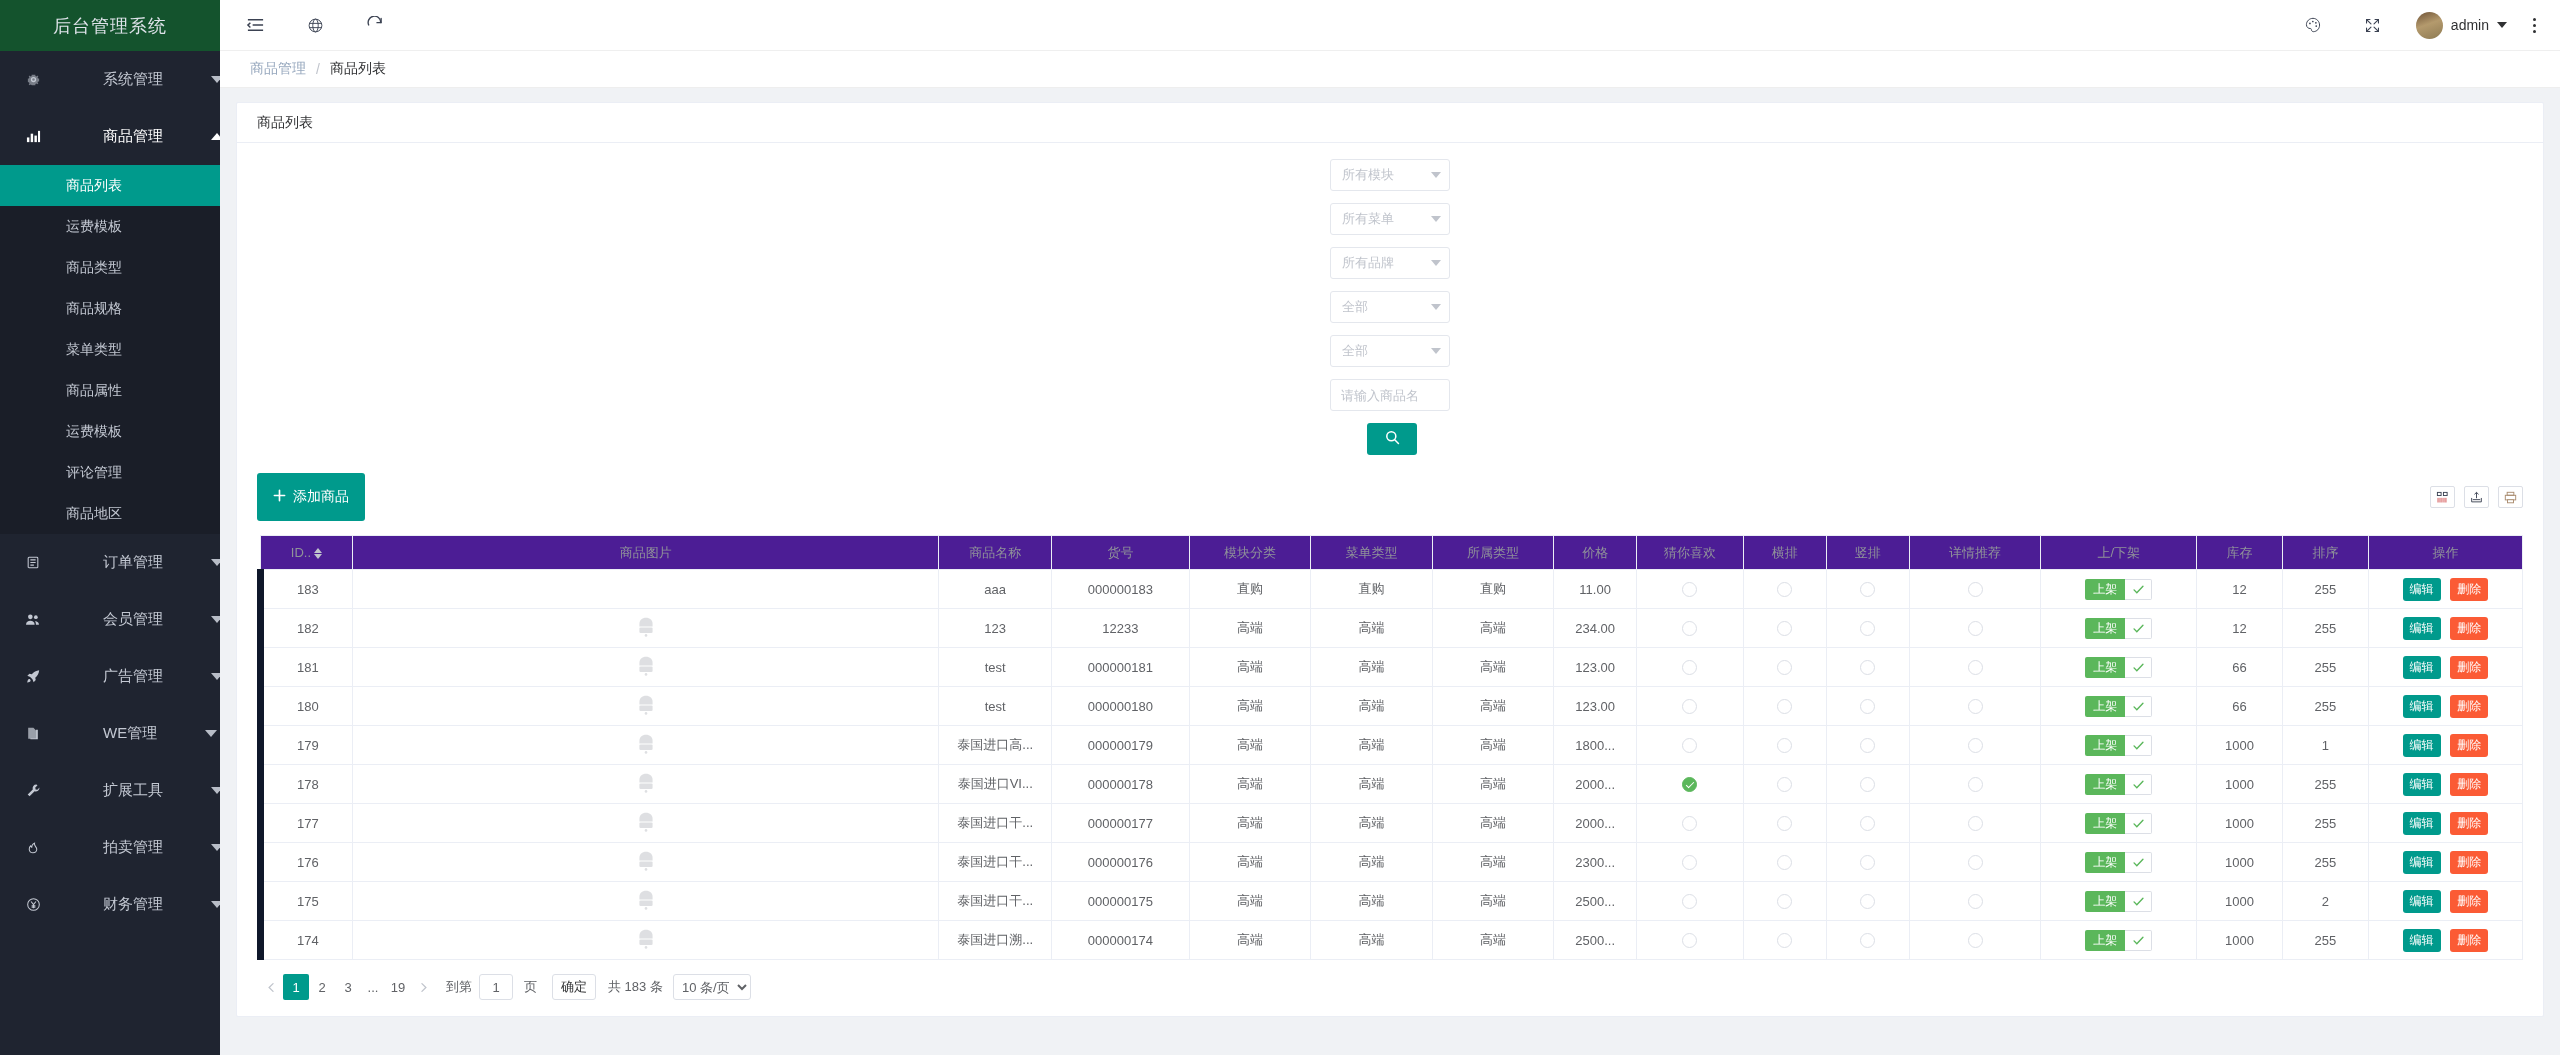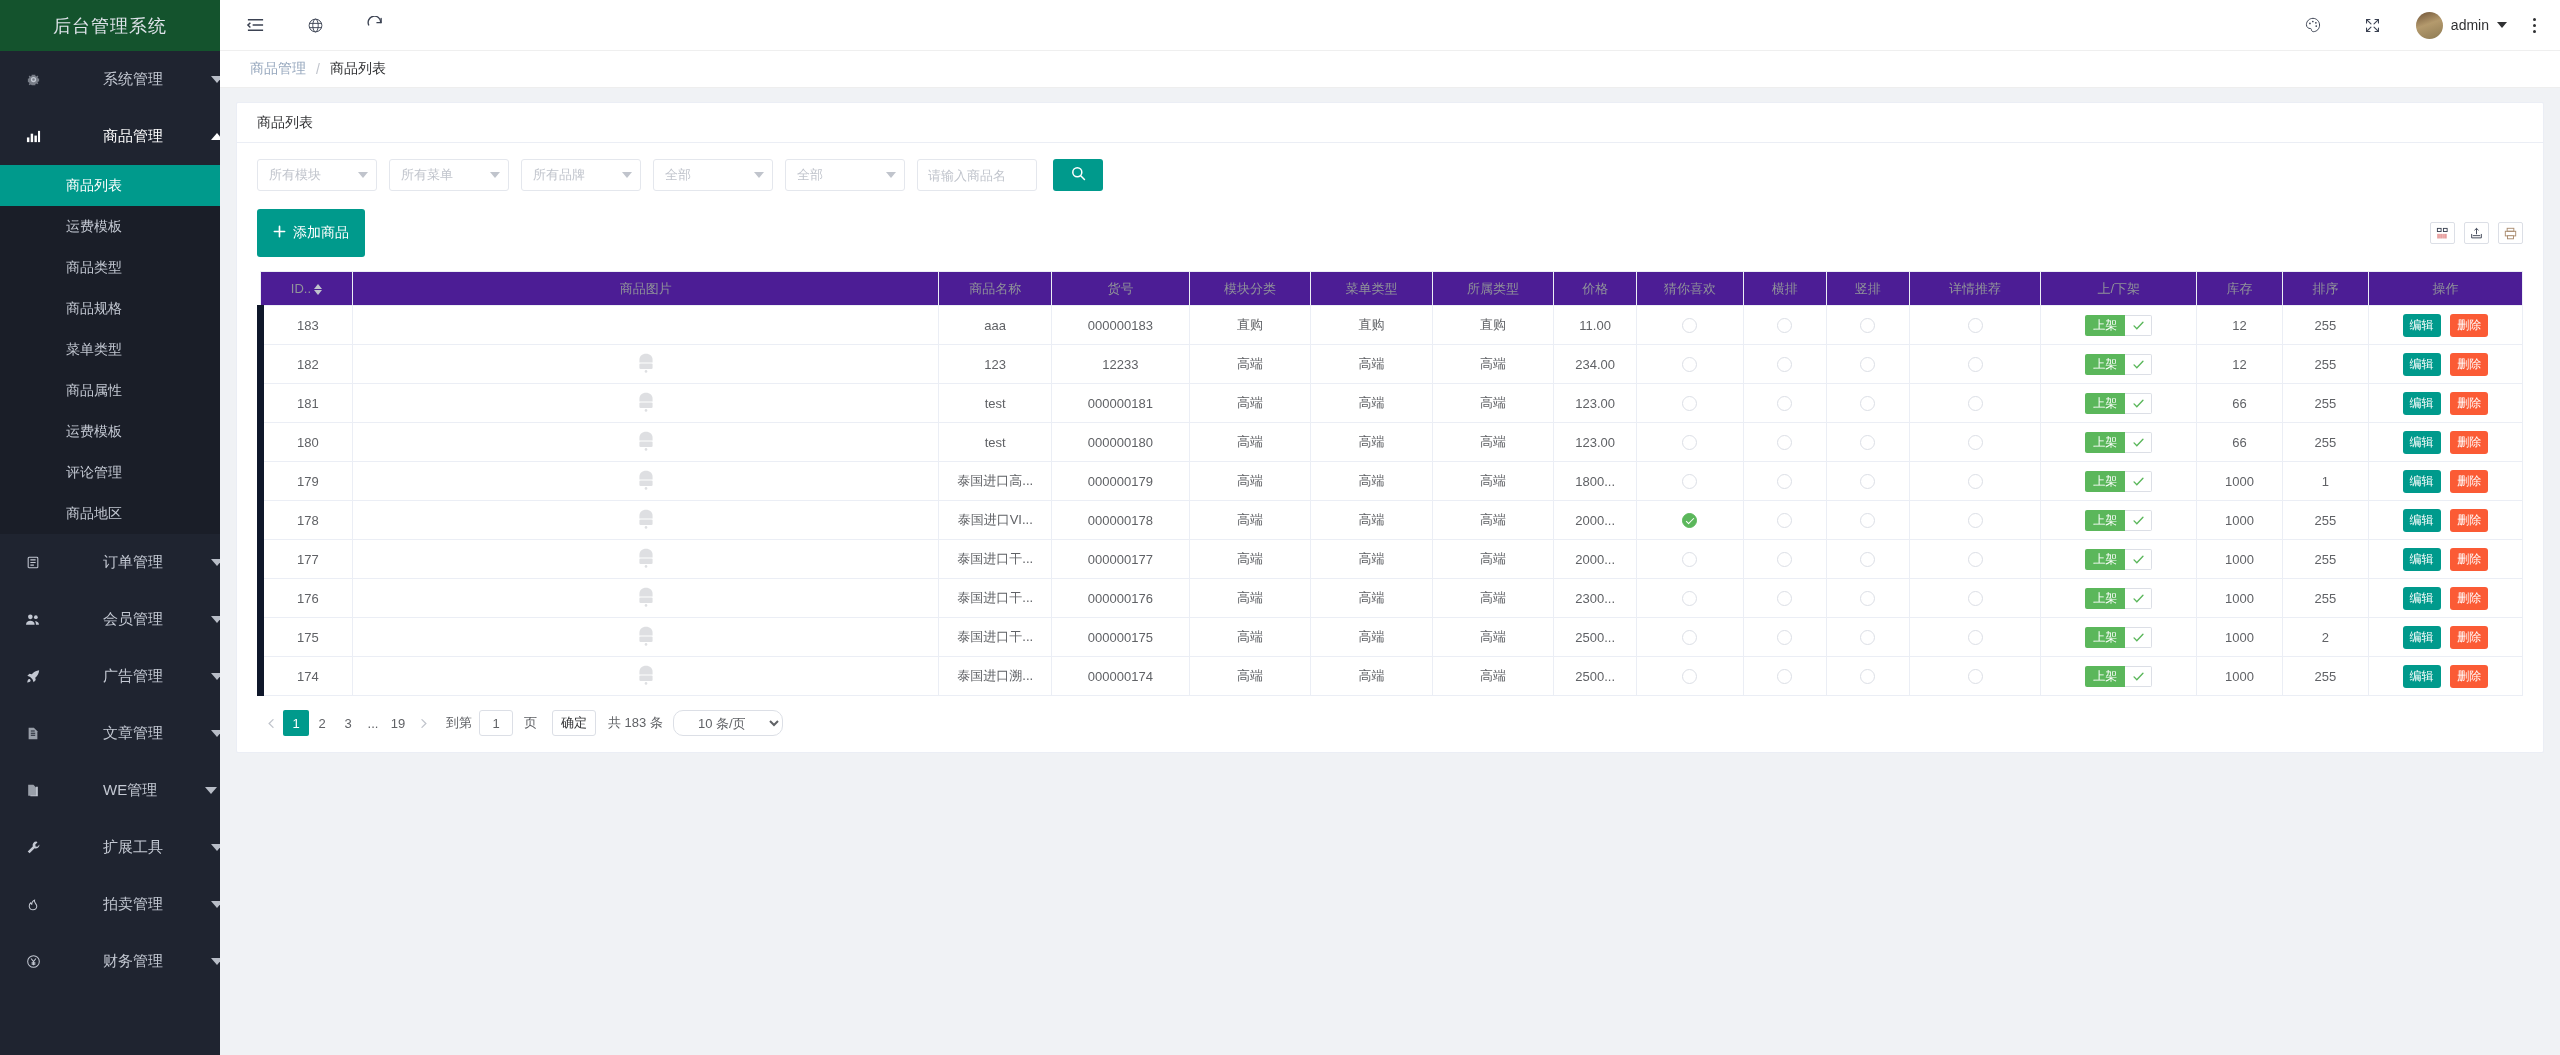--- a/index.html
+++ b/index.html
@@ -84,21 +84,21 @@
 
   .content { flex: 1 1 auto; padding: 14px 16px 0 16px; overflow: hidden; }
   .card { background: #ffffff; border: 1px solid #ebeef5; border-radius: 2px; }
 
   .card-head {
     height: 40px; display: flex; align-items: center;
     padding: 0 20px; font-size: 14px; color: #303133;
     border-bottom: 1px solid #ebeef5;
   }
 
-  .filter-row { display: flex; align-items: center; padding: 16px 20px 14px 20px; gap: 12px; }
+  .filter-row { display: flex; align-items: center; padding: 16px 20px 14px 20px; gap: 12px; flex-direction: column; }
   .sel {
     width: 120px; height: 32px; border: 1px solid #e4e7ed; border-radius: 3px;
     display: flex; align-items: center; padding: 0 8px 0 11px;
     font-size: 13px; color: #c0c4cc; background: #fff; cursor: pointer;
   }
   .sel .sv { flex: 1 1 auto; white-space: nowrap; overflow: hidden; }
   .sel .caret-f {
     width: 0; height: 0; border-left: 5px solid transparent;
     border-right: 5px solid transparent; border-top: 6px solid #c0c4cc;
   }
@@ -201,22 +201,22 @@
     text-align: center; font-size: 13px; color: #606266; outline: none;
     font-family: "Liberation Sans", "DejaVu Sans", sans-serif;
   }
   .pg-confirm {
     height: 26px; border: 1px solid #dcdfe6; background: #fff; border-radius: 3px;
     padding: 0 8px; font-size: 13px; color: #303133; cursor: pointer; margin-left: 8px;
     font-family: "Liberation Sans", "DejaVu Sans", sans-serif;
   }
   .pg-total { margin-left: 12px; color: #606266; }
   .pg-size {
-    margin-left: 10px; height: 26px; border: 1px solid #dcdfe6; border-radius: 10px;
-    padding: 0 20px; font-size: 13px; color: #606266; background: #fff; cursor: pointer;
+    margin-left: 10px; height: 26px; border: 1px solid #dcdfe6; border-radius: 3px;
+    padding: 0 4px; font-size: 13px; color: #606266; background: #fff; cursor: pointer;
     font-family: "Liberation Sans", "DejaVu Sans", sans-serif;
   }
 </style>
 </head>
 <body>
 
 <div class="app">
 
   <aside class="sidebar">
     <div class="logo">后台管理系统</div>
@@ -294,32 +294,20 @@
           <span class="mi-icon">
             <svg width="16" height="15" viewBox="0 0 16 16" fill="#c3c8d2">
                 <path d="M14.6 1.4C11.5 1.7 8.6 3.2 6.7 5.6L4.2 5.1 2 7.3l3 1.3 2.4 2.4 1.3 3 2.2-2.2-.5-2.5c2.4-1.9 3.9-4.8 4.2-7.9zM3 11.2c-.9.9-1.1 3.1-1.1 3.1s2.2-.2 3.1-1.1c.6-.6.6-1.5 0-2s-1.4-.6-2 0z"></path>
               </svg>
           </span>
           <span class="mi-label">广告管理</span>
           <span class="caret"></span>
         </div>
       </div>
 
-      <div class="menu-group">
-        <div class="menu-item">
-          <span class="mi-icon">
-            <svg width="14" height="15" viewBox="0 0 16 16" fill="#c3c8d2">
-                <path d="M3 1.5h6l4 4v9H3z" opacity=".75"></path>
-                <path d="M5.5 4.5h4.5v1.2H5.5zM5.5 7h5v1.2h-5zM5.5 9.5h5v1.2h-5z" fill="#1f2430"></path>
-              </svg>
-          </span>
-          <span class="mi-label">文章管理</span>
-          <span class="caret"></span>
-        </div>
-      </div>
 
       <div class="menu-group">
         <div class="menu-item">
           <span class="mi-icon">
             <svg width="14" height="15" viewBox="0 0 16 16" fill="#c3c8d2">
                 <path d="M2.5 1.5h6l3.5 3.5v9h-9.5z" opacity=".75"></path>
                 <path d="M11.5 3.8h2v10.7H5v-1.2h6.5z"></path>
               </svg>
           </span>
           <span class="mi-label">WE管理</span>

